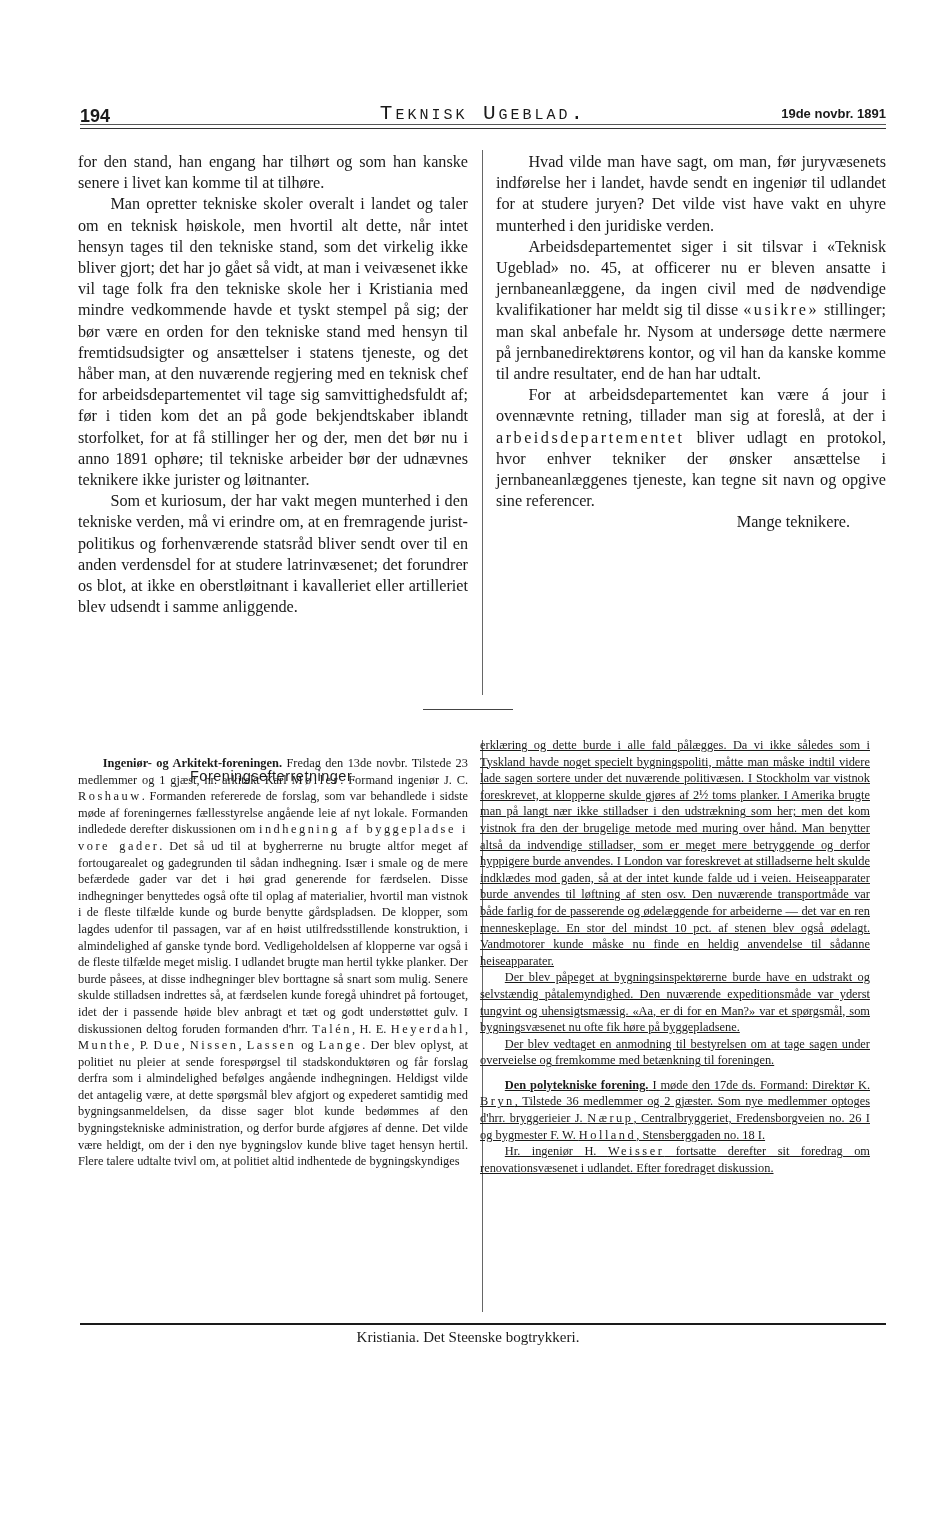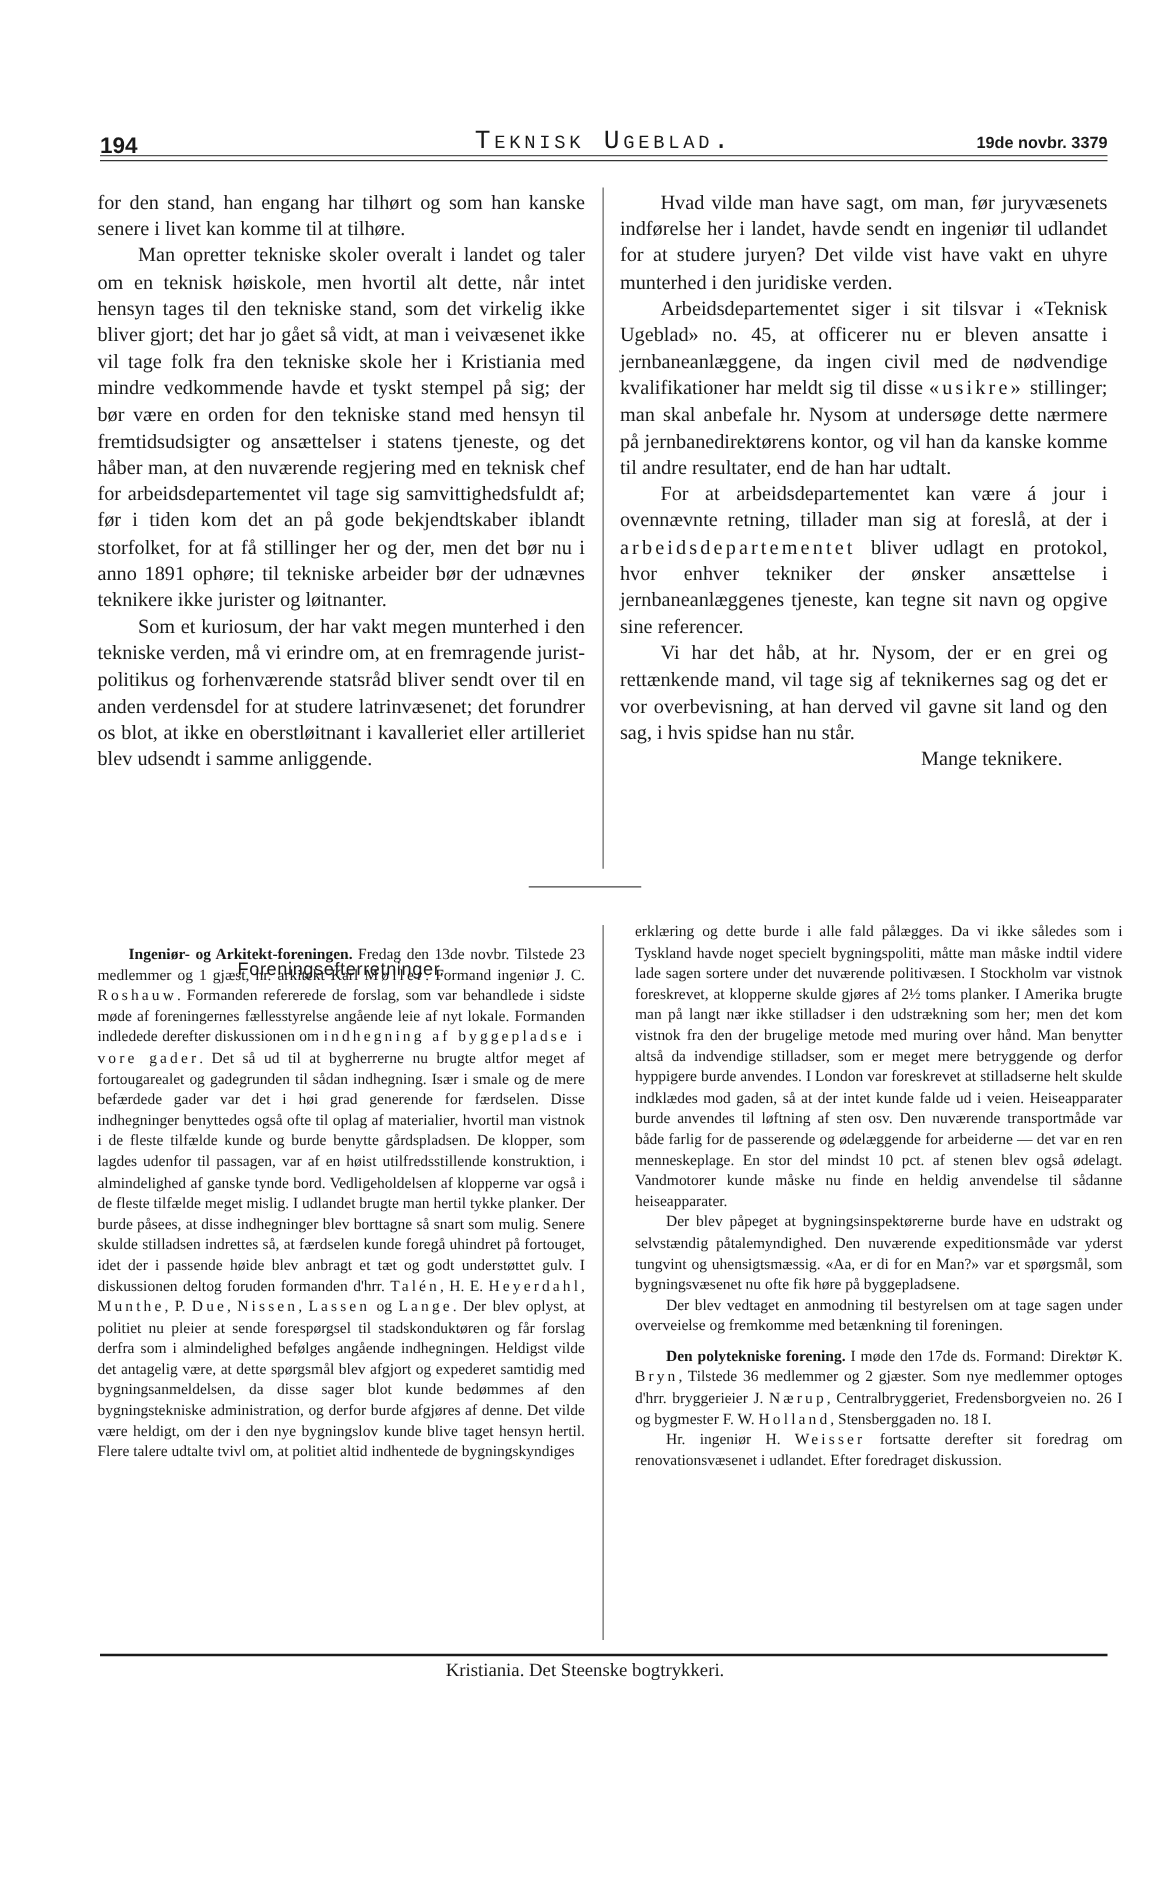--- a/index.html
+++ b/index.html
@@ -22,51 +22,50 @@
   .col p { margin: 0; }
   .indent { text-indent: 2em; }
   .sign { text-align: right; padding-right: 36px; }
   .spaced { letter-spacing: 2.5px; }
 
   .mid-rule { position: absolute; top: 709px; left: 423px; width: 90px; border-top: 1px solid #444; }
 
   .section-title { position: absolute; top: 735px; left: 78px; width: 390px; text-align: center; font-family: "Liberation Sans", sans-serif; font-size: 14.5px; letter-spacing: 0.5px; margin-top: 33px; }
   .lower { font-size: 12.4px; line-height: 16.6px; }
   .lower-left { top: 755px; left: 78px; width: 390px; }
-  .lower-right { top: 737px; left: 508px; width: 390px; }
+  .lower-right { top: 737px; left: 480px; width: 390px; text-decoration: underline; }
   .lower-divider { top: 740px; left: 482px; height: 572px; }
   .gap { height: 8px; }
 
   .footer-rule { position: absolute; top: 1323px; left: 80px; width: 806px; height: 2px; background: #1a1a1a; }
   .printer { position: absolute; top: 1329px; left: 0; width: 936px; text-align: center; font-family: "Liberation Serif", serif; font-size: 15px; }
   b { font-weight: 700; }
 </style>
 </head>
 <body>
 
 <div class="header">
   <span class="page-num sans">194</span>
   <div class="journal-title">Teknisk Ugeblad.</div>
-  <span class="issue-date sans">19de novbr. 3379</span>
+  <span class="issue-date sans">19de novbr. 1891</span>
 </div>
 <div class="header-rule"></div>
 
 <div class="col upper upper-left">
   <p>for den stand, han engang har tilhørt og som han kanske senere i livet kan komme til at tilhøre.</p>
   <p class="indent">Man opretter tekniske skoler overalt i landet og taler om en teknisk høiskole, men hvortil alt dette, når intet hensyn tages til den tekniske stand, som det virkelig ikke bliver gjort; det har jo gået så vidt, at man i veivæsenet ikke vil tage folk fra den tekniske skole her i Kristiania med mindre vedkommende havde et tyskt stempel på sig; der bør være en orden for den tekniske stand med hensyn til fremtidsudsigter og ansættelser i statens tjeneste, og det håber man, at den nuværende regjering med en teknisk chef for arbeidsdepartementet vil tage sig samvittighedsfuldt af; før i tiden kom det an på gode bekjendtskaber iblandt storfolket, for at få stillinger her og der, men det bør nu i anno 1891 ophøre; til tekniske arbeider bør der udnævnes teknikere ikke jurister og løitnanter.</p>
   <p class="indent">Som et kuriosum, der har vakt megen munterhed i den tekniske verden, må vi erindre om, at en fremragende jurist-politikus og forhenværende statsråd bliver sendt over til en anden verdensdel for at studere latrinvæsenet; det forundrer os blot, at ikke en oberstløitnant i kavalleriet eller artilleriet blev udsendt i samme anliggende.</p>
 </div>
 
 <div class="col-divider upper-divider"></div>
 
 <div class="col upper upper-right">
   <p class="indent">Hvad vilde man have sagt, om man, før juryvæsenets indførelse her i landet, havde sendt en ingeniør til udlandet for at studere juryen? Det vilde vist have vakt en uhyre munterhed i den juridiske verden.</p>
   <p class="indent"><span>Arbeidsdepartementet siger i sit tilsvar i «Teknisk Ugeblad» no. 45, at officerer nu er bleven ansatte i jernbaneanlæggene, da ingen civil med de nødvendige kvalifikationer har meldt sig til disse </span><span class="spaced">«usikre»</span><span> stillinger; man skal anbefale hr. Nysom at undersøge dette nærmere på jernbanedirektørens kontor, og vil han da kanske komme til andre resultater, end de han har udtalt.</span></p>
   <p class="indent"><span>For at arbeidsdepartementet kan være á jour i ovennævnte retning, tillader man sig at foreslå, at der i </span><span class="spaced">arbeidsdepartementet</span><span> bliver udlagt en protokol, hvor enhver tekniker der ønsker ansættelse i jernbaneanlæggenes tjeneste, kan tegne sit navn og opgive sine referencer.</span></p>
-  <p class="indent">Vi har det håb, at hr. Nysom, der er en grei og rettænkende mand, vil tage sig af teknikernes sag og det er vor overbevisning, at han derved vil gavne sit land og den sag, i hvis spidse han nu står.</p>
   <p class="sign">Mange teknikere.</p>
 </div>
 
 <div class="mid-rule"></div>
 
 <div class="section-title">Foreningsefterretninger.</div>
 
 <div class="col lower lower-left">
   <p class="indent"><b>Ingeniør- og Arkitekt-foreningen.</b><span> Fredag den 13de novbr. Tilstede 23 medlemmer og 1 gjæst, hr. arkitekt Karl </span><span class="spaced">Møller</span><span>. Formand ingeniør J. C. </span><span class="spaced">Roshauw</span><span>. Formanden refererede de forslag, som var behandlede i sidste møde af foreningernes fællesstyrelse angående leie af nyt lokale. Formanden indledede derefter diskussionen om </span><span class="spaced">indhegning af byggepladse i vore gader</span><span>. Det så ud til at bygherrerne nu brugte altfor meget af fortougarealet og gadegrunden til sådan indhegning. Især i smale og de mere befærdede gader var det i høi grad generende for færdselen. Disse indhegninger benyttedes også ofte til oplag af materialier, hvortil man vistnok i de fleste tilfælde kunde og burde benytte gårdspladsen. De klopper, som lagdes udenfor til passagen, var af en høist utilfredsstillende konstruktion, i almindelighed af ganske tynde bord. Vedligeholdelsen af klopperne var også i de fleste tilfælde meget mislig. I udlandet brugte man hertil tykke planker. Der burde påsees, at disse indhegninger blev borttagne så snart som mulig. Senere skulde stilladsen indrettes så, at færdselen kunde foregå uhindret på fortouget, idet der i passende høide blev anbragt et tæt og godt understøttet gulv. I diskussionen deltog foruden formanden d'hrr. </span><span class="spaced">Talén</span><span>, H. E. </span><span class="spaced">Heyerdahl</span><span>, </span><span class="spaced">Munthe</span><span>, P. </span><span class="spaced">Due</span><span>, </span><span class="spaced">Nissen</span><span>, </span><span class="spaced">Lassen</span><span> og </span><span class="spaced">Lange</span><span>. Der blev oplyst, at politiet nu pleier at sende forespørgsel til stadskonduktøren og får forslag derfra som i almindelighed befølges angående indhegningen. Heldigst vilde det antagelig være, at dette spørgsmål blev afgjort og expederet samtidig med bygningsanmeldelsen, da disse sager blot kunde bedømmes af den bygningstekniske administration, og derfor burde afgjøres af denne. Det vilde være heldigt, om der i den nye bygningslov kunde blive taget hensyn hertil. Flere talere udtalte tvivl om, at politiet altid indhentede de bygningskyndiges</span></p>
 </div>

